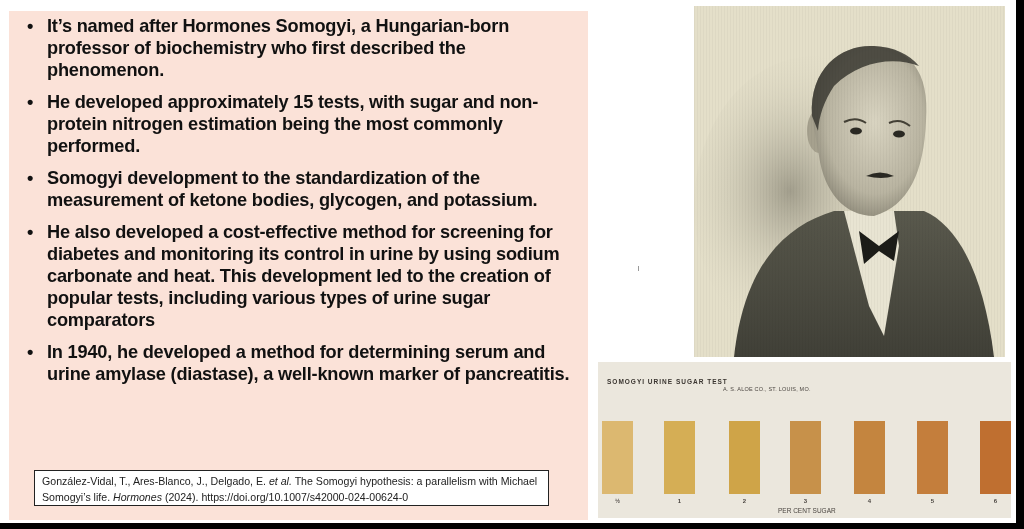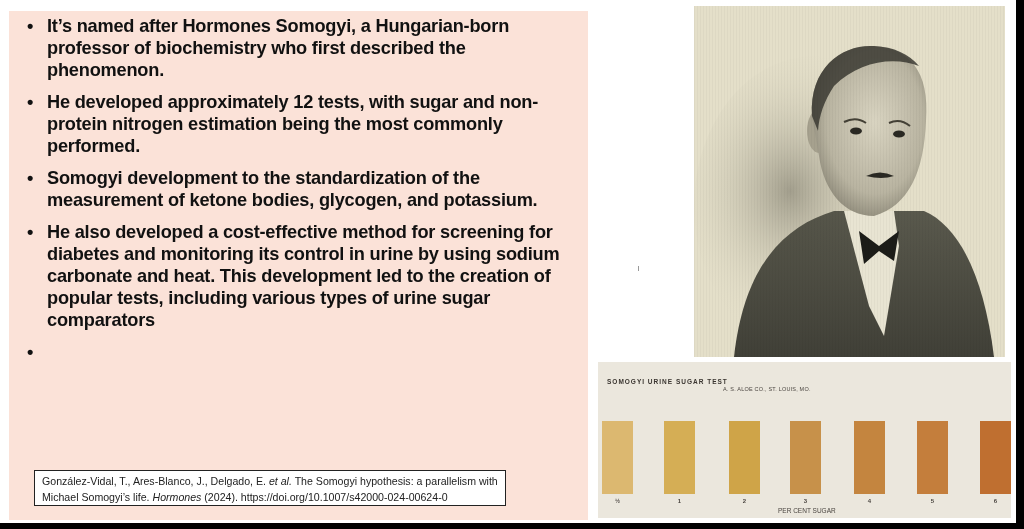--- a/index.html
+++ b/index.html
@@ -1,44 +1,44 @@
 <!DOCTYPE html>
 <html><head>
 <meta charset="utf-8">
 <style>
   html, body { margin:0; padding:0; }
   body { width:1024px; height:529px; position:relative; overflow:hidden; background:#ffffff; font-family:"Liberation Sans", sans-serif; }
   .text-panel { position:absolute; left:9px; top:11px; width:579px; height:509px; background:#fbe2d8; }
   .bullets { position:absolute; left:16px; top:4px; width:560px; margin:0; padding:0; list-style:none; }
   .bullet { position:relative; padding-left:22px; font-weight:bold; font-size:18.2px; line-height:22px; color:#111; margin-bottom:10px; letter-spacing:-0.2px; }
   .bullet .dot { position:absolute; left:2px; top:0; }
-  .citation { position:absolute; left:25px; top:459px; width:472px; height:36px; border:1.5px solid #222; background:#ffffff; font-size:10.6px; line-height:16px; color:#222; padding:2px 0 0 7px; box-sizing:border-box; }
+  .citation { position:absolute; left:25px; top:459px; width:515px; height:36px; border:1.5px solid #222; background:#ffffff; font-size:10.6px; line-height:16px; color:#222; padding:2px 0 0 7px; box-sizing:border-box; }
   .citation i { font-style:italic; }
   .portrait { position:absolute; left:694px; top:6px; width:311px; height:351px; background:#e4dfc9; overflow:hidden; }
   .portrait .tex { position:absolute; inset:0; background:repeating-linear-gradient(90deg, rgba(0,0,0,0.03) 0 1px, transparent 1px 3px); }
   .stray-mark { position:absolute; left:638px; top:266px; width:1px; height:5px; background:#999; }
   .chart { position:absolute; left:598px; top:362px; width:413px; height:156px; background:#ebe7dd; overflow:hidden; }
   .chart-title { position:absolute; left:9px; top:16px; font-size:6.5px; font-weight:bold; letter-spacing:1px; color:#3a3530; }
   .chart-sub { position:absolute; left:125px; top:24px; font-size:5.5px; color:#4a4540; letter-spacing:0.2px; }
   .swatch { position:absolute; top:59px; width:31px; height:73px; }
   .swatch-label { position:absolute; top:136px; width:31px; text-align:center; font-size:6px; font-weight:bold; color:#4a4540; }
   .axis-label { position:absolute; left:180px; top:145px; font-size:6.5px; color:#4a4540; }
   .black-right { position:absolute; left:1016px; top:0; width:8px; height:529px; background:#000; }
   .black-bottom { position:absolute; left:0; top:523px; width:1024px; height:6px; background:#000; }
 </style>
 </head>
 <body>
 
 <div class="text-panel">
   <ul class="bullets">
     <li class="bullet"><span class="dot">•</span><span>It’s named after Hormones Somogyi, a Hungarian-born professor of biochemistry who first described the phenomenon.</span></li>
-    <li class="bullet"><span class="dot">•</span><span>He developed approximately 12 tests, with sugar and non-protein nitrogen estimation being the most commonly performed.</span></li>
+    <li class="bullet"><span class="dot">•</span><span>He developed approximately 15 tests, with sugar and non-protein nitrogen estimation being the most commonly performed.</span></li>
     <li class="bullet"><span class="dot">•</span><span>Somogyi development to the standardization of the measurement of ketone bodies, glycogen, and potassium.</span></li>
     <li class="bullet"><span class="dot">•</span><span>He also developed a cost-effective method for screening for diabetes and monitoring its control in urine by using sodium carbonate and heat. This development led to the creation of popular tests, including various types of urine sugar comparators</span></li>
-    <li class="bullet"><span class="dot">•</span></li>
+    <li class="bullet"><span class="dot">•</span><span>In 1940, he developed a method for determining serum and urine amylase (diastase), a well-known marker of pancreatitis.</span></li>
   </ul>
   <div class="citation">
     <span>González-Vidal, T., Ares-Blanco, J., Delgado, E. </span><i>et al.</i><span> The Somogyi hypothesis: a parallelism with Michael Somogyi’s life. </span><i>Hormones</i><span> (2024).  https://doi.org/10.1007/s42000-024-00624-0</span>
   </div>
 </div>
 
 <div class="stray-mark"></div>
 
 <div class="portrait">
   <svg width="311" height="351" viewBox="0 0 311 351">

